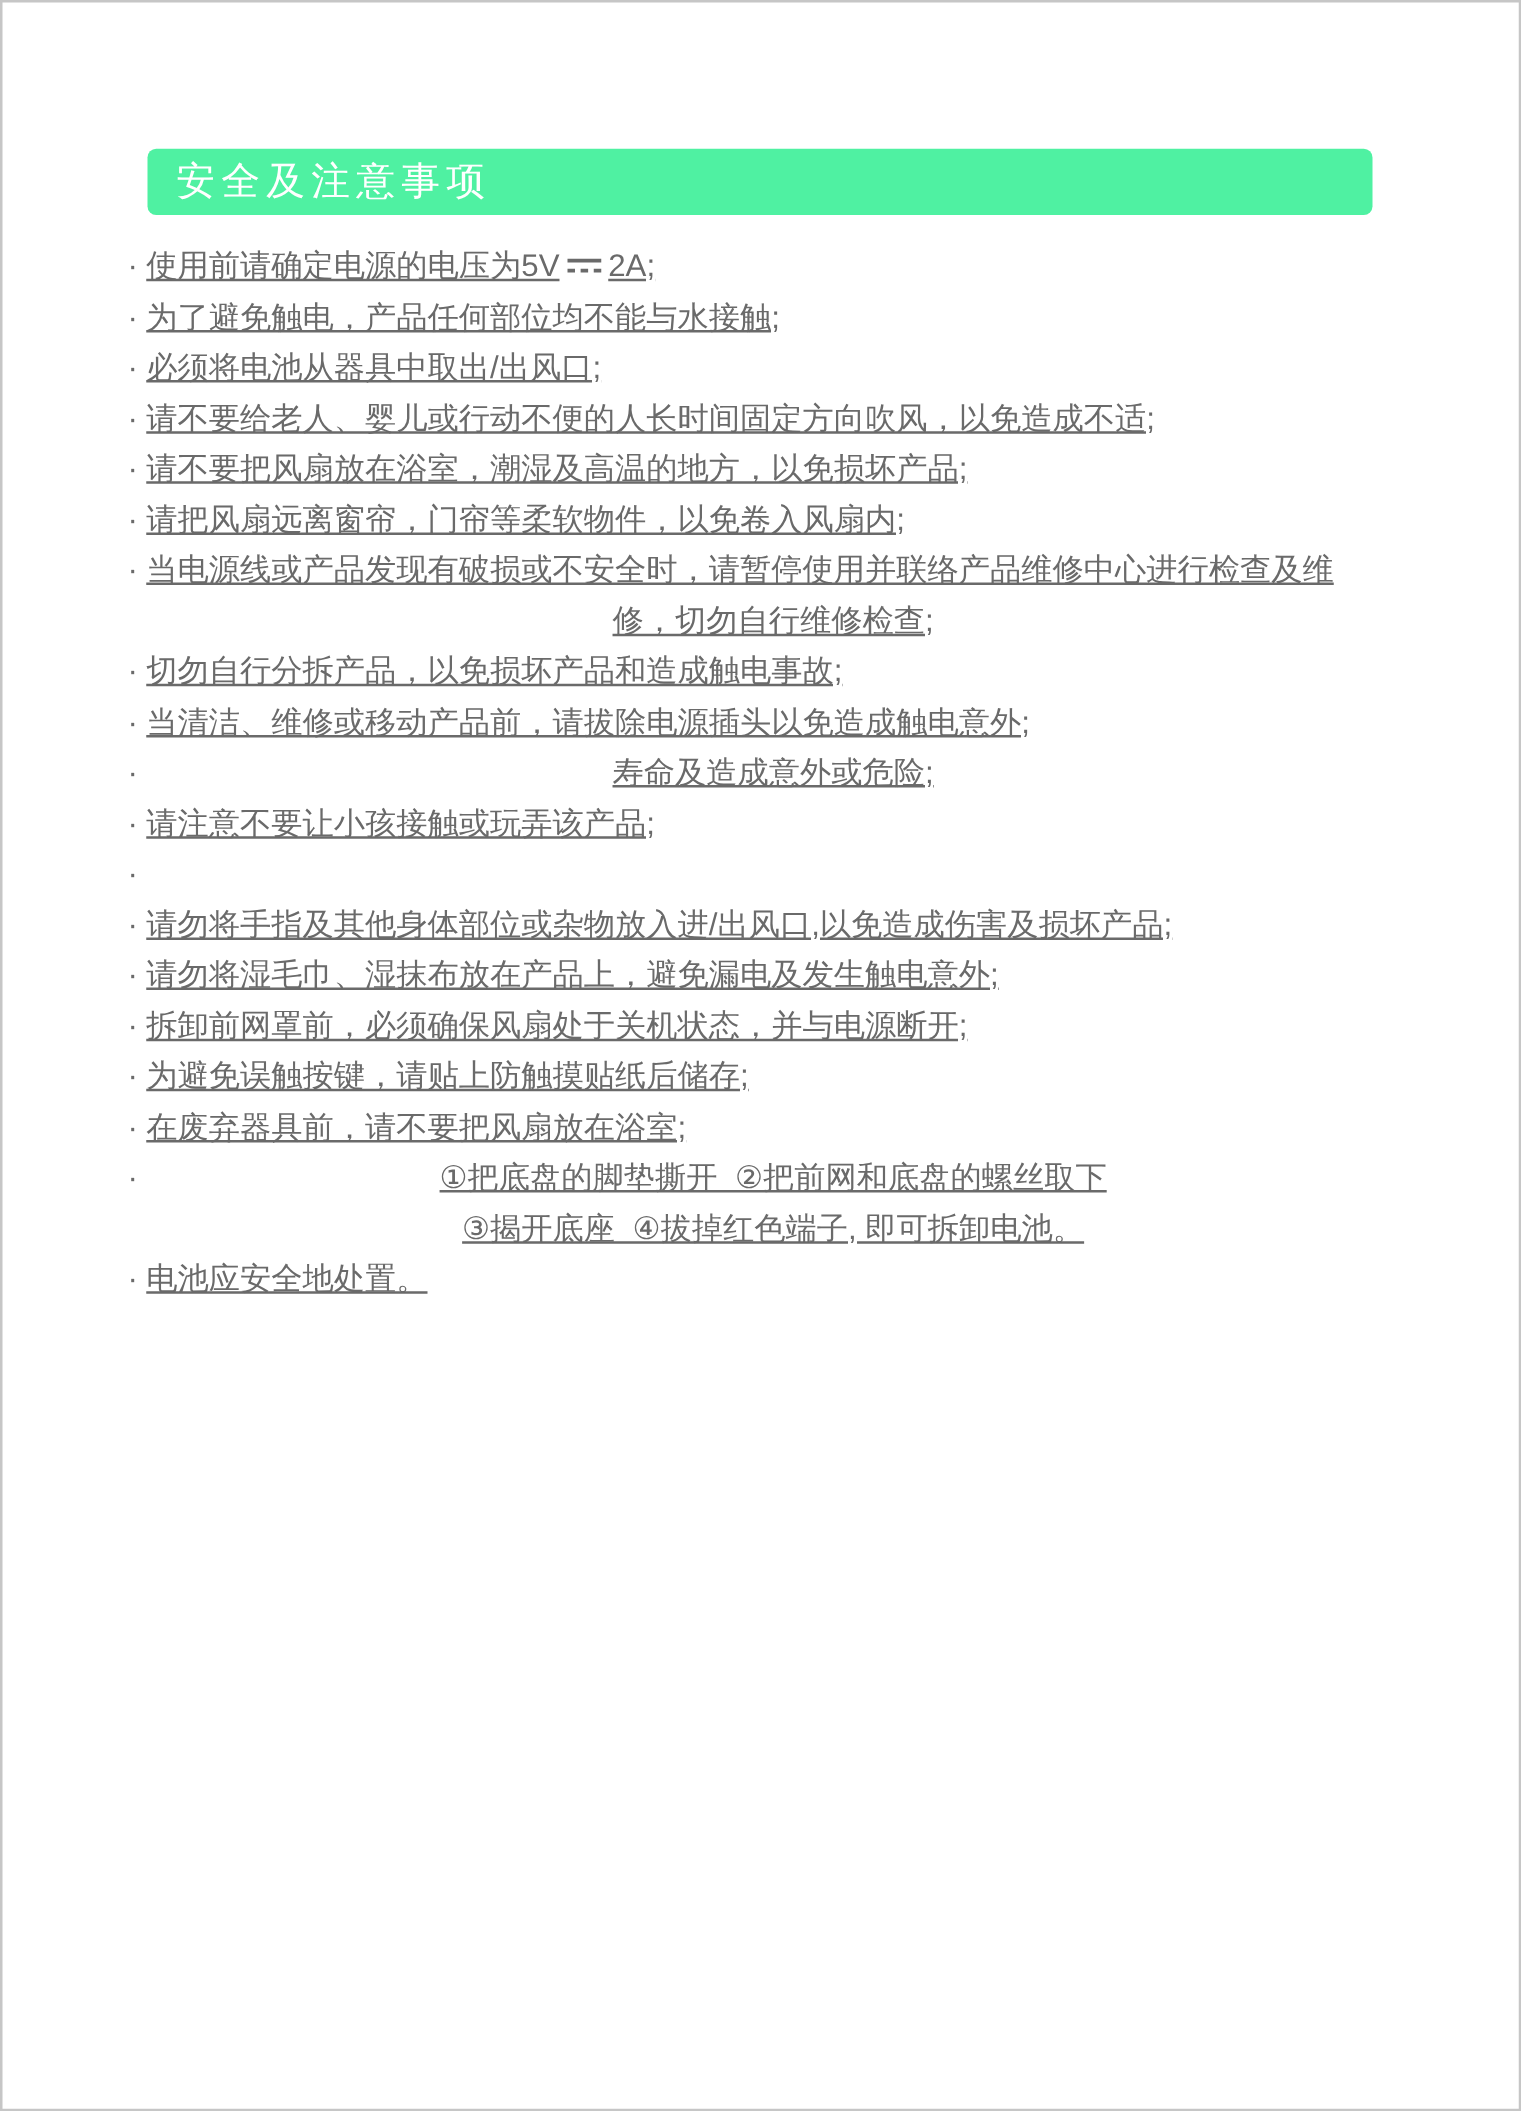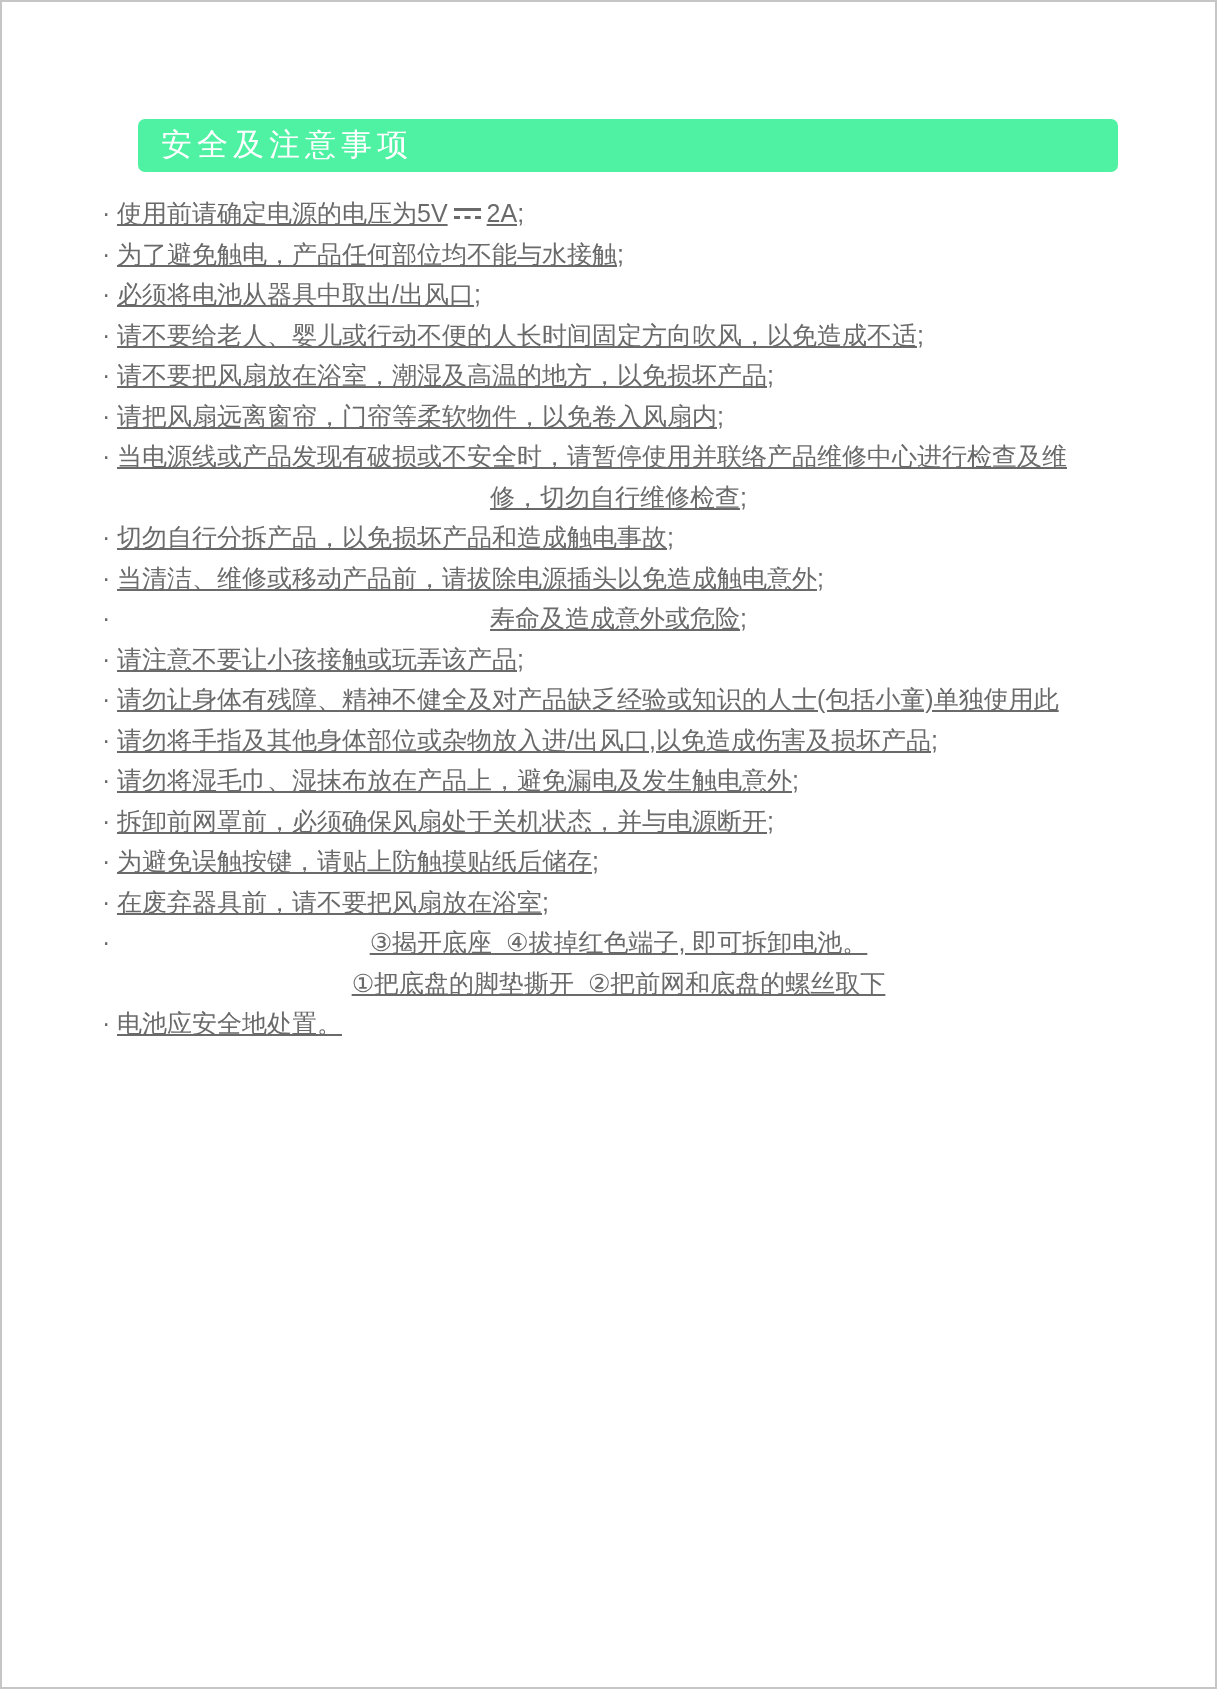--- a/index.html
+++ b/index.html
@@ -12,21 +12,21 @@
   .page{
     position:relative;
     width:1217px;height:1689px;
     box-sizing:border-box;
     background:var(--page-bg);
     border:2px solid var(--border-color);
     font-family:"Liberation Sans","DejaVu Sans",sans-serif;
     overflow:hidden;
   }
   .header-bar{
-    position:absolute;left:136px;top:117px;
+    position:absolute;left:116px;top:117px;
     width:980px;height:53px;
     box-sizing:border-box;
     background:var(--accent);
     border-radius:7px;
     display:flex;align-items:center;
     padding-left:23px;
   }
   .header-title{
     color:#ffffff;
     font-size:31px;
@@ -128,21 +128,20 @@
       </div>
       <div class="bullet-item">
         <span class="bullet-marker">·</span>
         <div class="bullet-text">
           <div class="bullet-line">请注意不要让小孩接触或玩弄该产品;</div>
         </div>
       </div>
       <div class="bullet-item">
         <span class="bullet-marker">·</span>
         <div class="bullet-text">
-          <div class="bullet-line">请勿让身体有残障、精神不健全及对产品缺乏经验或知识的人士(包括小童)单独使用此</div>
         </div>
       </div>
       <div class="bullet-item">
         <span class="bullet-marker">·</span>
         <div class="bullet-text">
           <div class="bullet-line">请勿将手指及其他身体部位或杂物放入进/出风口,以免造成伤害及损坏产品;</div>
         </div>
       </div>
       <div class="bullet-item">
         <span class="bullet-marker">·</span>
@@ -164,22 +163,22 @@
       </div>
       <div class="bullet-item">
         <span class="bullet-marker">·</span>
         <div class="bullet-text">
           <div class="bullet-line">在废弃器具前，请不要把风扇放在浴室;</div>
         </div>
       </div>
       <div class="bullet-item">
         <span class="bullet-marker">·</span>
         <div class="bullet-text">
+          <div class="bullet-line cont">①把底盘的脚垫撕开  ②把前网和底盘的螺丝取下</div>
           <div class="bullet-line cont">③揭开底座  ④拔掉红色端子, 即可拆卸电池。</div>
-          <div class="bullet-line cont">①把底盘的脚垫撕开  ②把前网和底盘的螺丝取下</div>
         </div>
       </div>
       <div class="bullet-item">
         <span class="bullet-marker">·</span>
         <div class="bullet-text">
           <div class="bullet-line">电池应安全地处置。</div>
         </div>
       </div>
     </div>
 </div>

